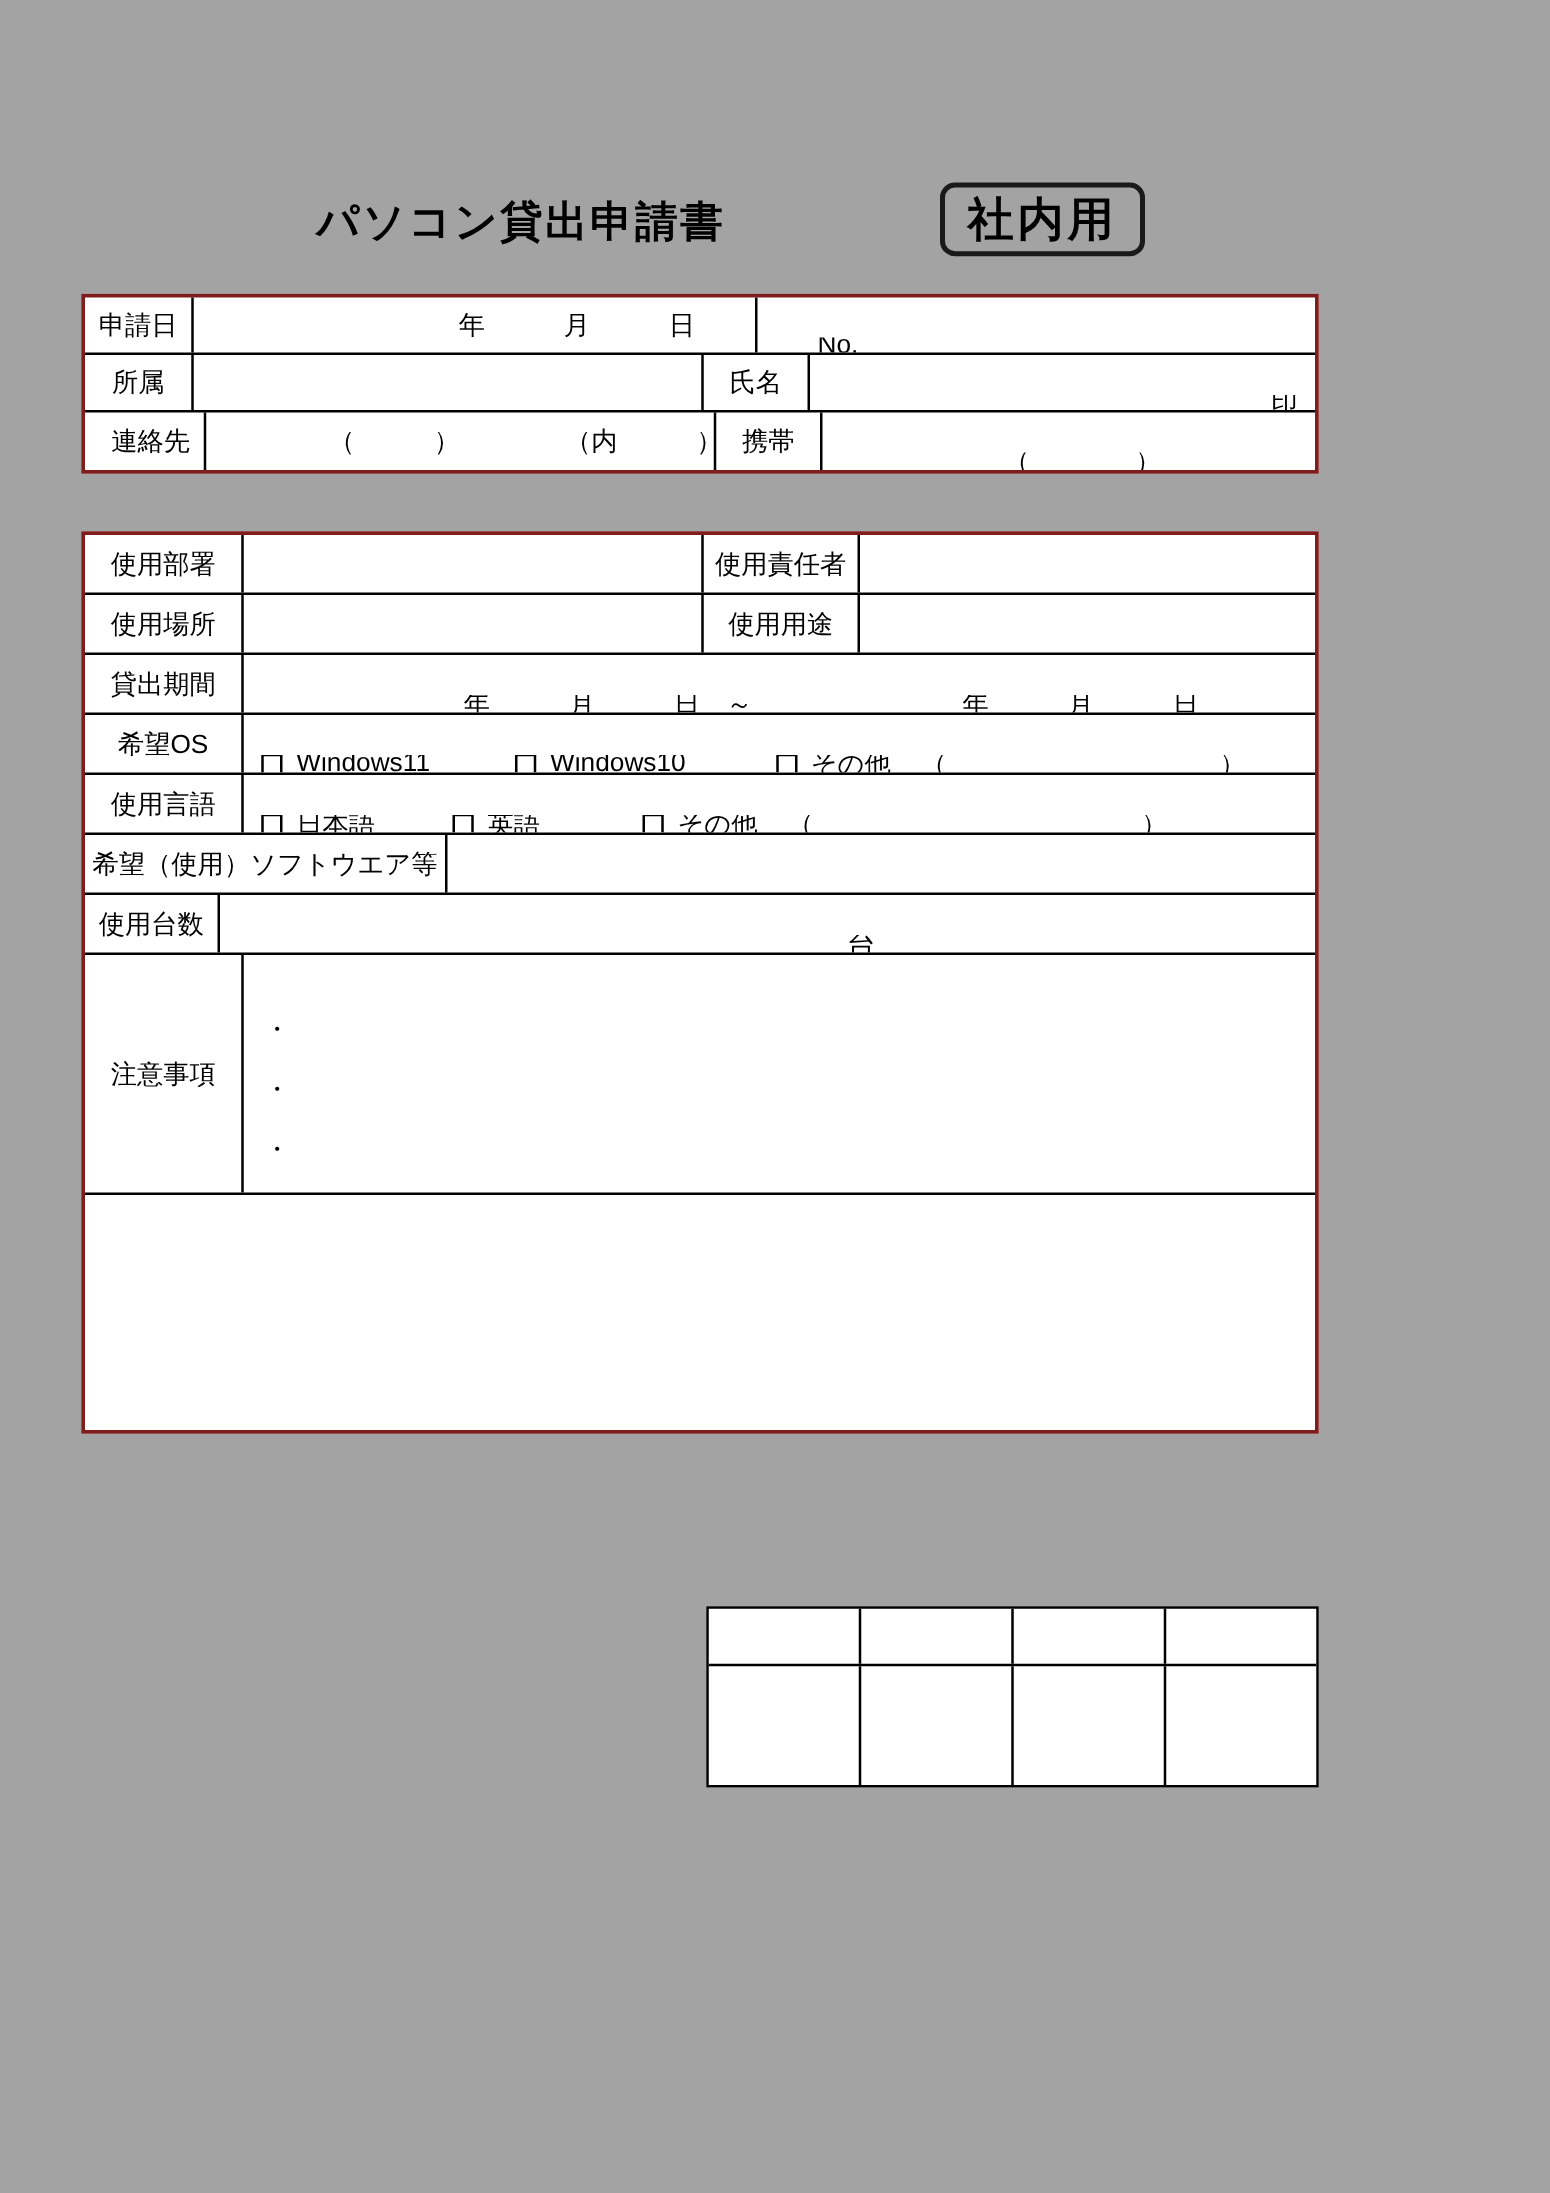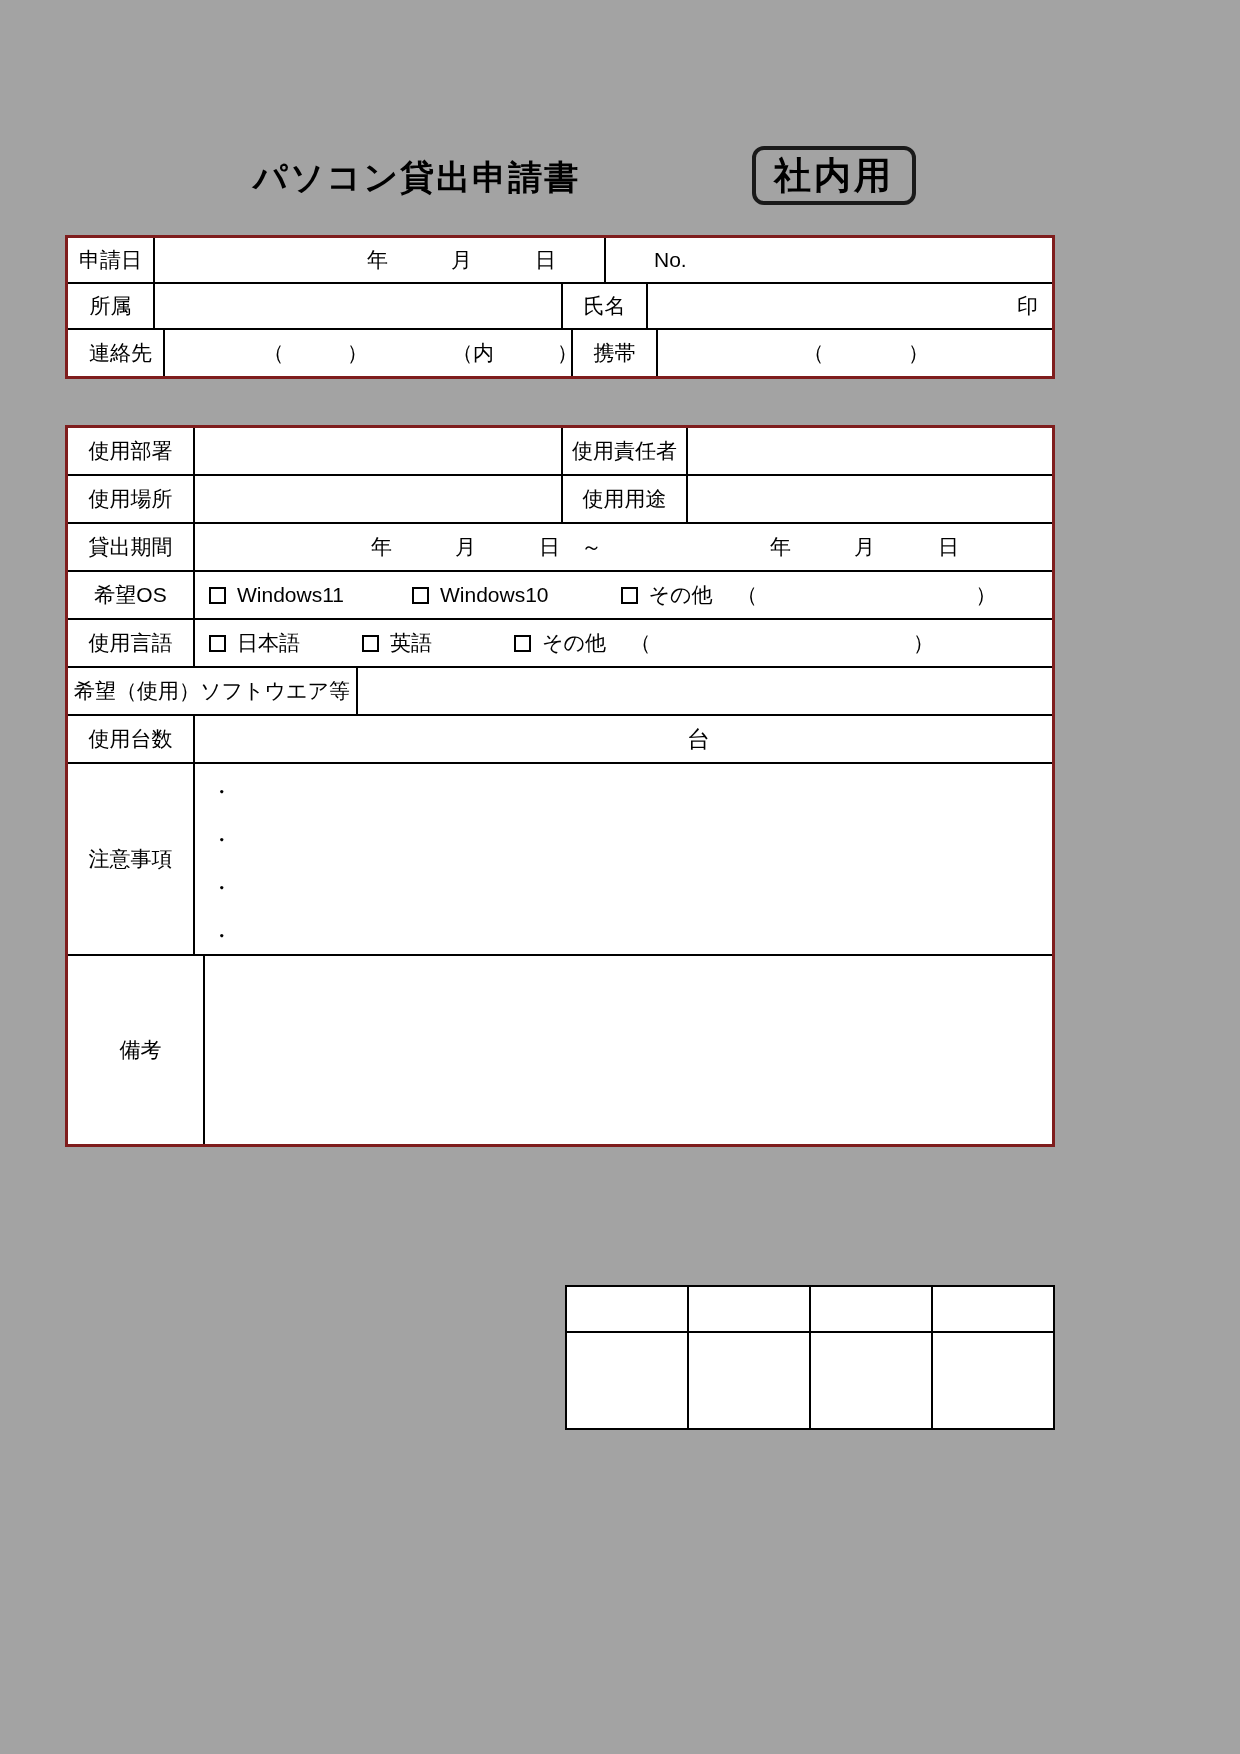--- a/index.html
+++ b/index.html
@@ -20,21 +20,21 @@
   }
   .tbl { position:absolute; left:65px; width:990px; border:3px solid #7f1d1d; background:#fff; }
   .row { display:flex; border-bottom:2px solid #000; }
   .row:last-child { border-bottom:none;padding-left:10px; }
   .cell {
     display:flex; align-items:center; font-size:21px;
     border-right:2px solid #000; overflow:hidden;
   }
   .cell:last-child { border-right:none; }
   .label { justify-content:center; text-align:center; }
-  .grow { flex:1; }
+  .grow { flex:1;margin-top:32px; }
   .pre { white-space:pre; }
   .name-cell { justify-content:flex-end; padding-right:14px; }
   .cb {
     width:17px; height:17px; border:2px solid #000; background:#fff;
     display:inline-block; margin-right:11px; flex:none;
   }
   .opt { display:flex; align-items:center; white-space:nowrap; }
   .opts { padding-right:6px; }
   .paren { white-space:pre; }
   .notes {
@@ -134,34 +134,33 @@
         <span class="paren" style="margin-left:24px">（</span>
         <span style="width:262px"></span>
         <span class="paren">）</span>
       </div>
     </div>
     <div class="row" style="height:48px">
       <div class="cell label" style="width:290px">希望（使用）ソフトウエア等</div>
       <div class="cell grow"></div>
     </div>
     <div class="row" style="height:48px">
-      <div class="cell label" style="width:127px">使用台数</div>
+      <div class="cell label" style="width:108px">使用台数</div>
       <div class="cell grow units-cell">台</div>
     </div>
     <div class="row" style="height:192px">
       <div class="cell label" style="width:127px">注意事項</div>
       <div class="cell grow notes">
         <div class="bullet">・</div>
         <div class="bullet">・</div>
         <div class="bullet">・</div>
         <div class="bullet">・</div>
       </div>
     </div>
     <div class="row" style="height:188px">
-      <div class="cell label" style="width:127px">備考</div>
       <div class="cell grow"></div>
     </div>
   </div>
 
   <div class="approval">
     <div class="arow" style="height:46px">
       <div class="acell"></div>
       <div class="acell"></div>
       <div class="acell"></div>
       <div class="acell"></div>

